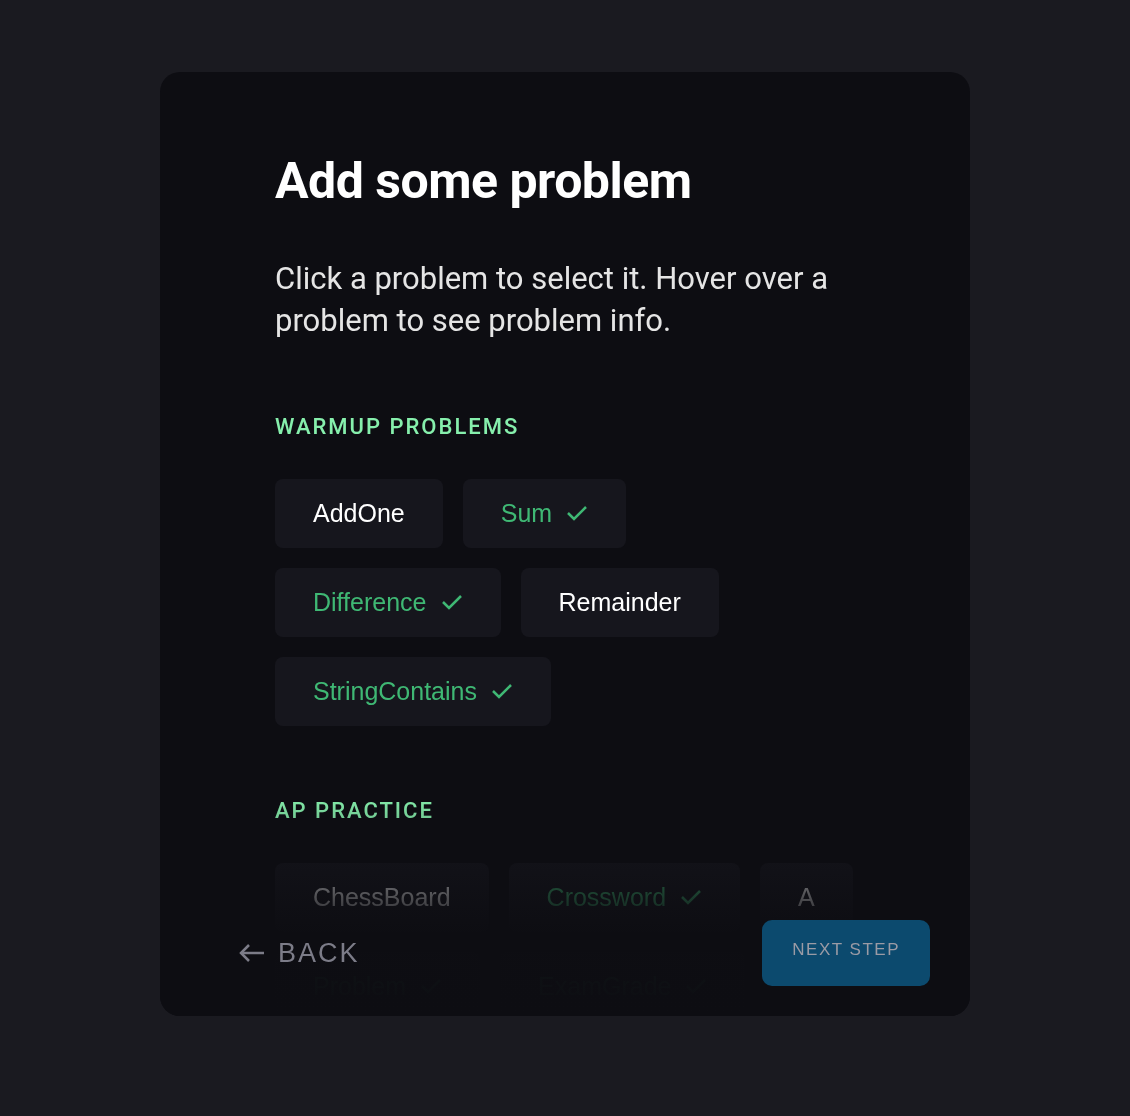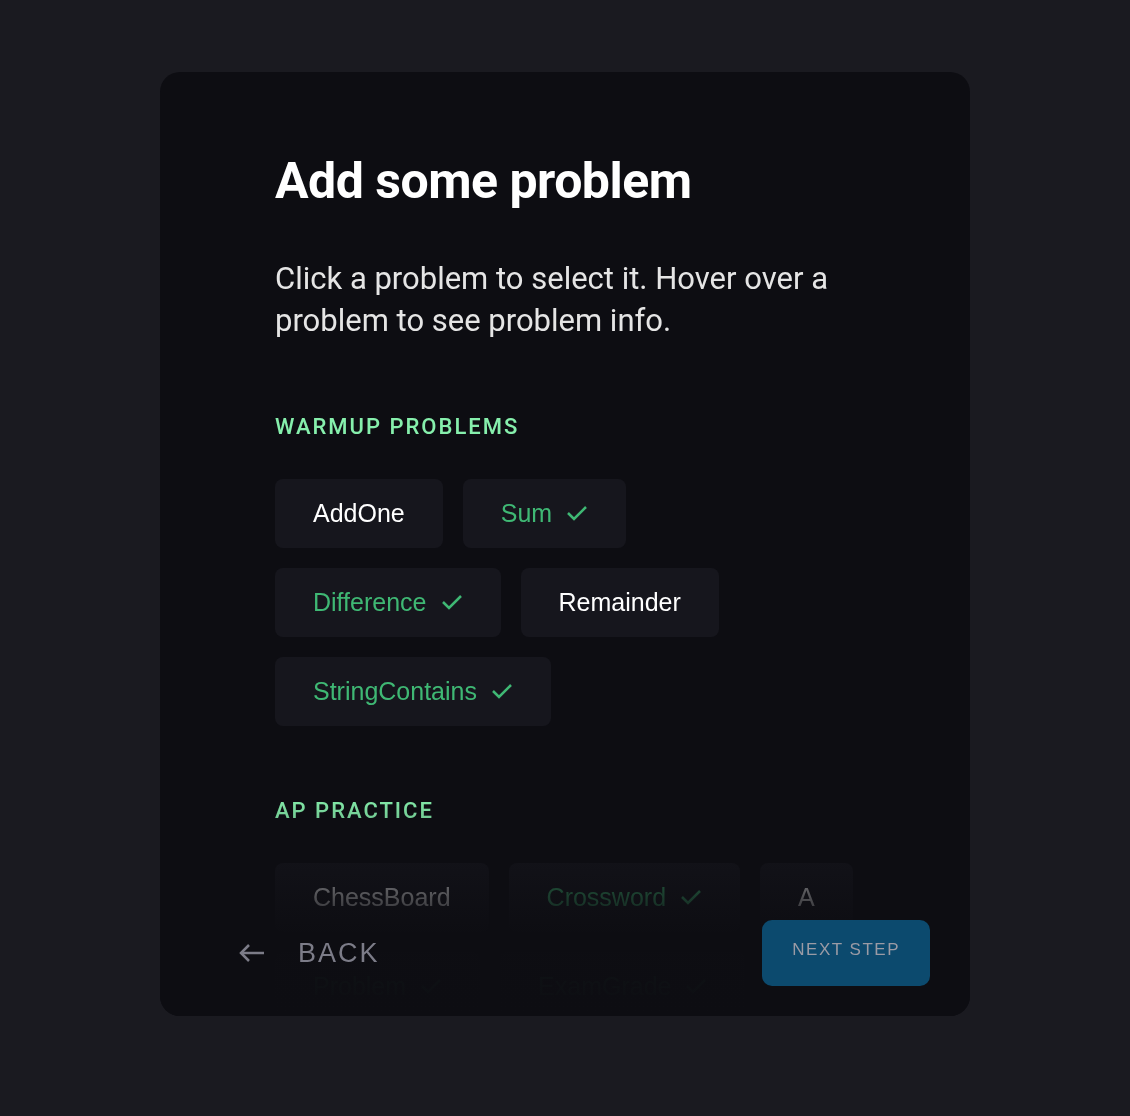--- a/index.html
+++ b/index.html
@@ -109,21 +109,21 @@
       right: 0;
       padding: 0 40px 0 78px;
       display: flex;
       justify-content: space-between;
       align-items: center;
     }
 
     .back-button {
       display: flex;
       align-items: center;
-      gap: 32px;
+      gap: 12px;
       color: #7c7c88;
       font-size: 27px;
       font-weight: 500;
       letter-spacing: 2px;
       cursor: pointer;
       background: none;
       border: none;
     }
 
     .arrow-left-icon {

